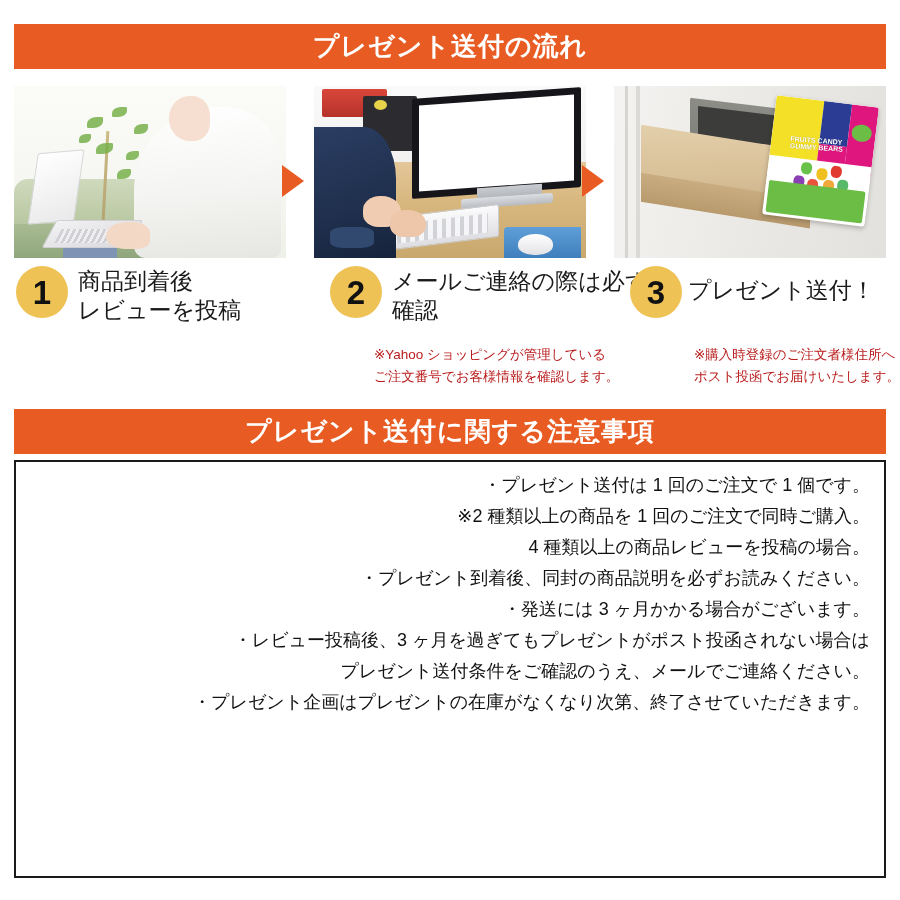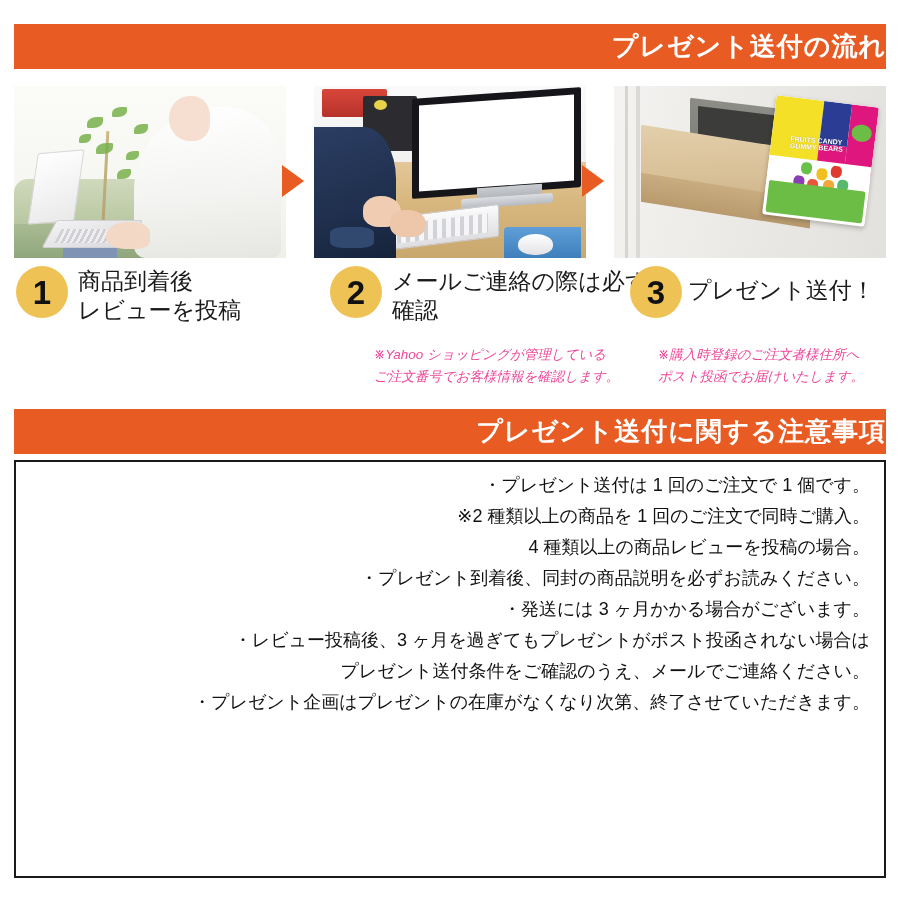--- a/index.html
+++ b/index.html
@@ -10,21 +10,21 @@
     overflow: hidden;
   }
   .page { position: relative; width: 900px; height: 900px; background:#fff; }
 
   
   .banner {
     position: absolute;
     left: 14px; width: 872px;
     background: #E85B22;
     color: #ffffff;
-    display: flex; align-items: center; justify-content: flex-end;
+    display: flex; align-items: center; justify-content: center;
     font-weight: bold;
     letter-spacing: 1px;
   }
   #banner-flow { top: 24px; height: 45px; font-size: 26px; }
   #banner-notes { top: 409px; height: 45px; font-size: 26px; }
 
   
   .photos { position: absolute; top: 86px; left: 14px; width: 872px; height: 172px; }
   .photo {
     position: absolute; top: 0; height: 172px; overflow: hidden;
@@ -155,25 +155,25 @@
   }
   .step-label {
     margin-left: 10px;
     font-size: 23px; color: #1a1a1a; line-height: 1.25;
     white-space: pre-line; padding-top: 1px;
   }
   #step-3 .step-label { margin-left: 6px; padding-top: 10px; }
 
   
   .subnote {
-    position: absolute; font-size: 13.5px; color: #ec4899;
-    line-height: 1.6; white-space: pre-line; font-style: italic;
+    position: absolute; font-size: 13.5px; color: #b91c1c;
+    line-height: 1.6; white-space: pre-line;
   }
   #subnote-2 { left: 374px; top: 344px; }
-  #subnote-3 { left: 658px; top: 344px; }
+  #subnote-3 { left: 694px; top: 344px; }
 
   
   #notes-box {
     position: absolute; left: 14px; top: 460px;
     width: 872px; height: 418px;
     border: 2px solid #1a1a1a;
     background: #ffffff;
     padding: 14px 14px 0 14px;
   }
   .note-line {

